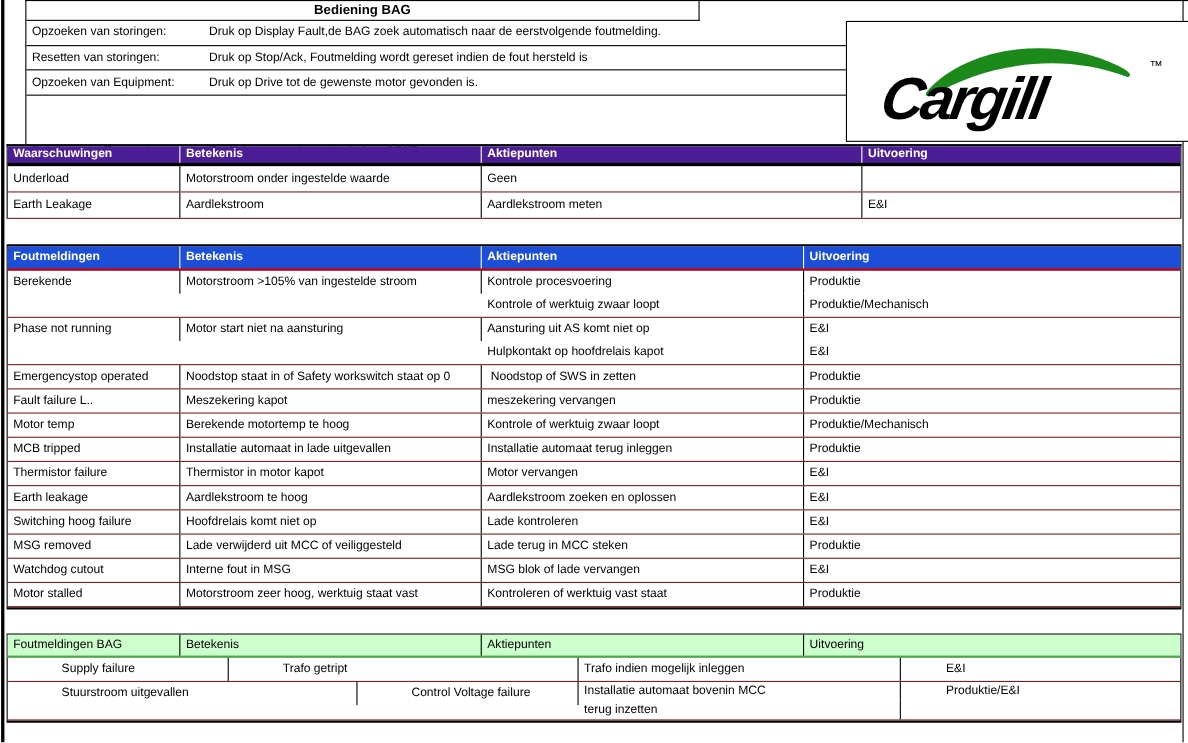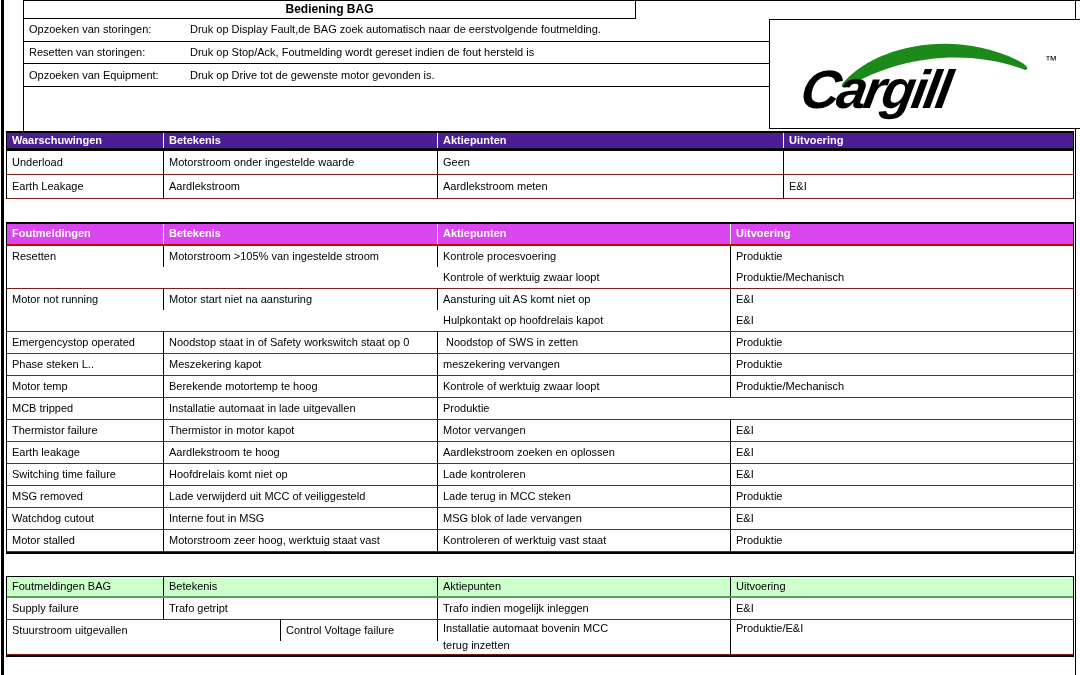--- a/index.html
+++ b/index.html
@@ -49,23 +49,23 @@
   .c2{width:274px;border-right:1px solid #000;}
   .c34{flex:1;display:flex;flex-direction:column;}
   .line{display:flex;}
   .c3{width:293px;border-right:1px solid #000;}
   .t-orange .c3{width:346px;}
   .c4{flex:1;}
 
   .t-orange .line,.t-orange .c1,.t-orange .c2{height:23px;line-height:23px;}
   .t-red .line{height:21px;line-height:21px;}
   .t-red .c1,.t-red .c2{line-height:21px;}
-  .t-green .line{height:21px;line-height:21px;}
+  .t-green .line{height:21px;line-height:21px;gap:36px;}
   .t-green .drow.multi .line{height:17px;line-height:17px;}
-  .t-green .c1,.t-green .c2{line-height:21px;}
+  .t-green .c1,.t-green .c2{line-height:21px;margin-left:44px;}
   .t-orange .c1,.t-orange .c2,.t-red .c1,.t-red .c2,.t-green .c1,.t-green .c2{height:auto;}
 </style>
 </head>
 <body>
 
 <div class="page-edge-left"></div>
 <div class="page-edge-right"></div>
 
 <div class="top">
   <div class="title-cell">Bediening BAG</div>
@@ -120,42 +120,42 @@
       <div class="c c2">Aardlekstroom</div>
       <div class="c34">
         <div class="line">
           <div class="c c3">Aardlekstroom meten</div>
           <div class="c c4">E&amp;I</div>
         </div>
       </div>
     </div>
   </div>
 <div class="dtable t-red">
-    <div class="thead" style="background: #d946ef; color: rgb(255, 255, 255);">
+    <div class="thead" style="background: #1d4ed8; color: rgb(255, 255, 255);">
       <div class="h h1">Foutmeldingen</div>
       <div class="h h2">Betekenis</div>
       <div class="h h3">Aktiepunten</div>
       <div class="h h4">Uitvoering</div>
     </div>
     <div class="drow multi">
-      <div class="c c1">Resetten</div>
+      <div class="c c1">Berekende</div>
       <div class="c c2">Motorstroom &gt;105% van ingestelde stroom</div>
       <div class="c34">
         <div class="line">
           <div class="c c3">Kontrole procesvoering</div>
           <div class="c c4">Produktie</div>
         </div>
         <div class="line">
           <div class="c c3">Kontrole of werktuig zwaar loopt</div>
           <div class="c c4">Produktie/Mechanisch</div>
         </div>
       </div>
     </div>
     <div class="drow multi">
-      <div class="c c1">Motor not running</div>
+      <div class="c c1">Phase not running</div>
       <div class="c c2">Motor start niet na aansturing</div>
       <div class="c34">
         <div class="line">
           <div class="c c3">Aansturing uit AS komt niet op</div>
           <div class="c c4">E&amp;I</div>
         </div>
         <div class="line">
           <div class="c c3">Hulpkontakt op hoofdrelais kapot</div>
           <div class="c c4">E&amp;I</div>
         </div>
@@ -165,21 +165,21 @@
       <div class="c c1">Emergencystop operated</div>
       <div class="c c2">Noodstop staat in of Safety workswitch staat op 0</div>
       <div class="c34">
         <div class="line">
           <div class="c c3">&nbsp;Noodstop of SWS in zetten</div>
           <div class="c c4">Produktie</div>
         </div>
       </div>
     </div>
     <div class="drow">
-      <div class="c c1">Phase steken L..</div>
+      <div class="c c1">Fault failure L..</div>
       <div class="c c2">Meszekering kapot</div>
       <div class="c34">
         <div class="line">
           <div class="c c3">meszekering vervangen</div>
           <div class="c c4">Produktie</div>
         </div>
       </div>
     </div>
     <div class="drow">
       <div class="c c1">Motor temp</div>
@@ -189,20 +189,21 @@
           <div class="c c3">Kontrole of werktuig zwaar loopt</div>
           <div class="c c4">Produktie/Mechanisch</div>
         </div>
       </div>
     </div>
     <div class="drow">
       <div class="c c1">MCB tripped</div>
       <div class="c c2">Installatie automaat in lade uitgevallen</div>
       <div class="c34">
         <div class="line">
+          <div class="c c3">Installatie automaat terug inleggen</div>
           <div class="c c4">Produktie</div>
         </div>
       </div>
     </div>
     <div class="drow">
       <div class="c c1">Thermistor failure</div>
       <div class="c c2">Thermistor in motor kapot</div>
       <div class="c34">
         <div class="line">
           <div class="c c3">Motor vervangen</div>
@@ -214,21 +215,21 @@
       <div class="c c1">Earth leakage</div>
       <div class="c c2">Aardlekstroom te hoog</div>
       <div class="c34">
         <div class="line">
           <div class="c c3">Aardlekstroom zoeken en oplossen</div>
           <div class="c c4">E&amp;I</div>
         </div>
       </div>
     </div>
     <div class="drow">
-      <div class="c c1">Switching time failure</div>
+      <div class="c c1">Switching hoog failure</div>
       <div class="c c2">Hoofdrelais komt niet op</div>
       <div class="c34">
         <div class="line">
           <div class="c c3">Lade kontroleren</div>
           <div class="c c4">E&amp;I</div>
         </div>
       </div>
     </div>
     <div class="drow">
       <div class="c c1">MSG removed</div>

